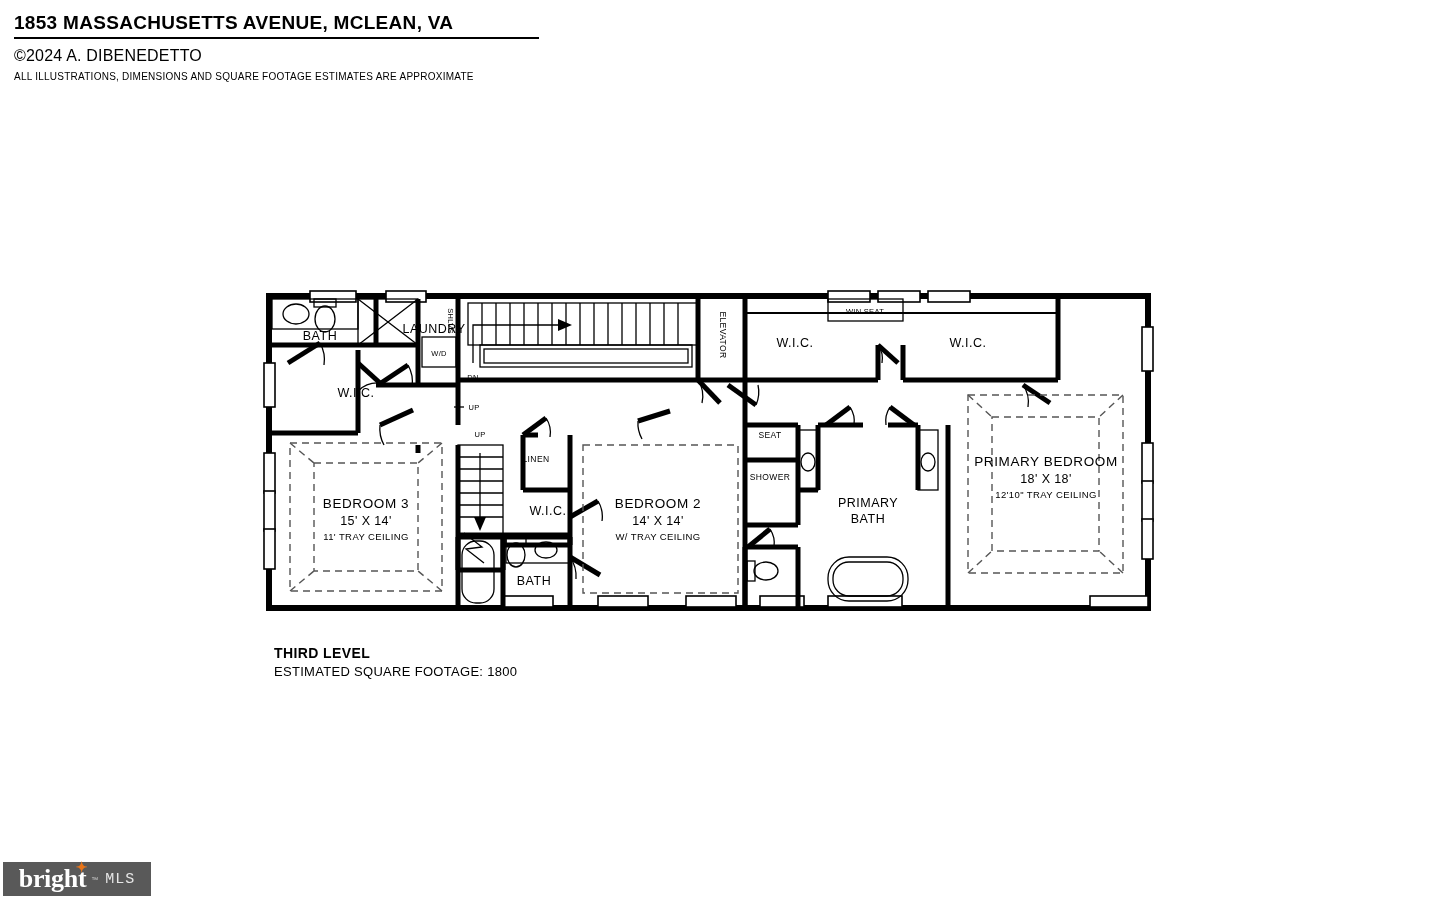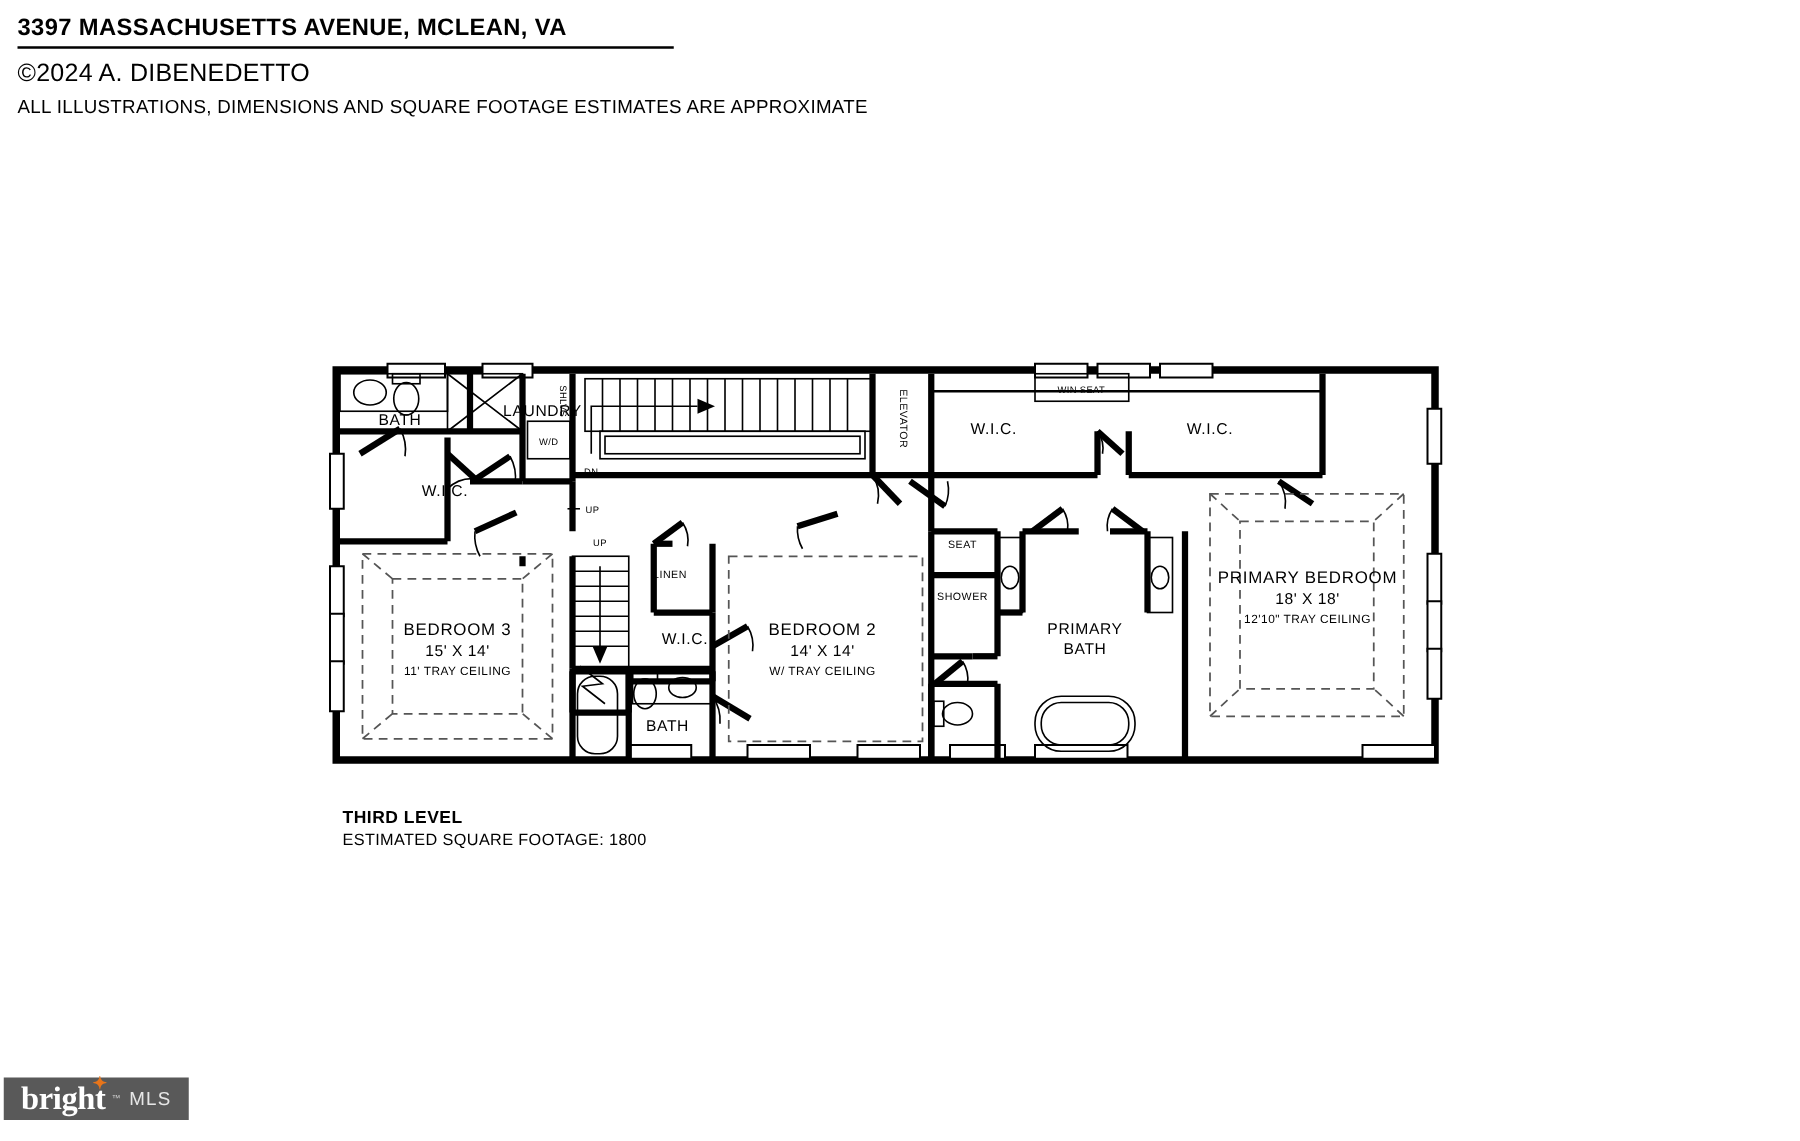--- a/index.html
+++ b/index.html
@@ -16,22 +16,22 @@
   #header-block{
     position:absolute;left:14px;top:12px;width:700px;
   }
   #title-address{
     font-size:19px;font-weight:bold;letter-spacing:.3px;
     padding-bottom:3px;white-space:nowrap;
   }
   #title-rule{
     width:525px;height:2px;background:#000;margin:0 0 6px 0;
   }
-  .meta-line{font-size:20px;letter-spacing:.2px;line-height:1.42;}
-  .disc-line{font-size:15px;letter-spacing:.25px;line-height:1.78;}
+  .meta-line{font-size:16px;letter-spacing:.2px;line-height:1.42;}
+  .disc-line{font-size:10px;letter-spacing:.25px;line-height:1.78;}
 
   
   #plan-wrap{
     position:absolute;left:258px;top:285px;width:920px;height:340px;
   }
   #plan-svg{display:block;}
 
   
   #level-block{position:absolute;left:274px;top:645px;}
   #level-name{font-size:14px;font-weight:bold;letter-spacing:.4px;}
@@ -46,29 +46,29 @@
     font-family:"Liberation Serif", serif;
     font-size:26px;font-weight:bold;color:#fff;line-height:1;
     position:relative;letter-spacing:-.3px;
   }
   #wm-spark{
     position:absolute;right:-1px;top:-5px;color:#e8751a;font-size:14px;
     line-height:1;
   }
   #wm-tm{font-size:7px;color:#cfcfcf;vertical-align:super;margin-left:5px;}
   #wm-mls{
-    font-family:Liberation Sans, sans-serif;
+    font-family:Liberation Mono, monospace;
     font-size:15px;color:#e6e6e6;letter-spacing:1px;margin-left:7px;
   }
 </style>
 </head>
 <body>
 
 <div id="header-block">
-  <div id="title-address">3397 MASSACHUSETTS AVENUE, MCLEAN, VA</div>
+  <div id="title-address">1853 MASSACHUSETTS AVENUE, MCLEAN, VA</div>
   <div id="title-rule"></div>
   <div class="meta-line">©2024 A. DIBENEDETTO</div>
   <div class="disc-line">ALL ILLUSTRATIONS, DIMENSIONS AND SQUARE FOOTAGE ESTIMATES ARE APPROXIMATE</div>
 </div>
 
 <div id="plan-wrap">
 <svg id="plan-svg" width="920" height="340" viewBox="0 0 920 340" xmlns="http://www.w3.org/2000/svg">
 
   <defs>
     <style>

